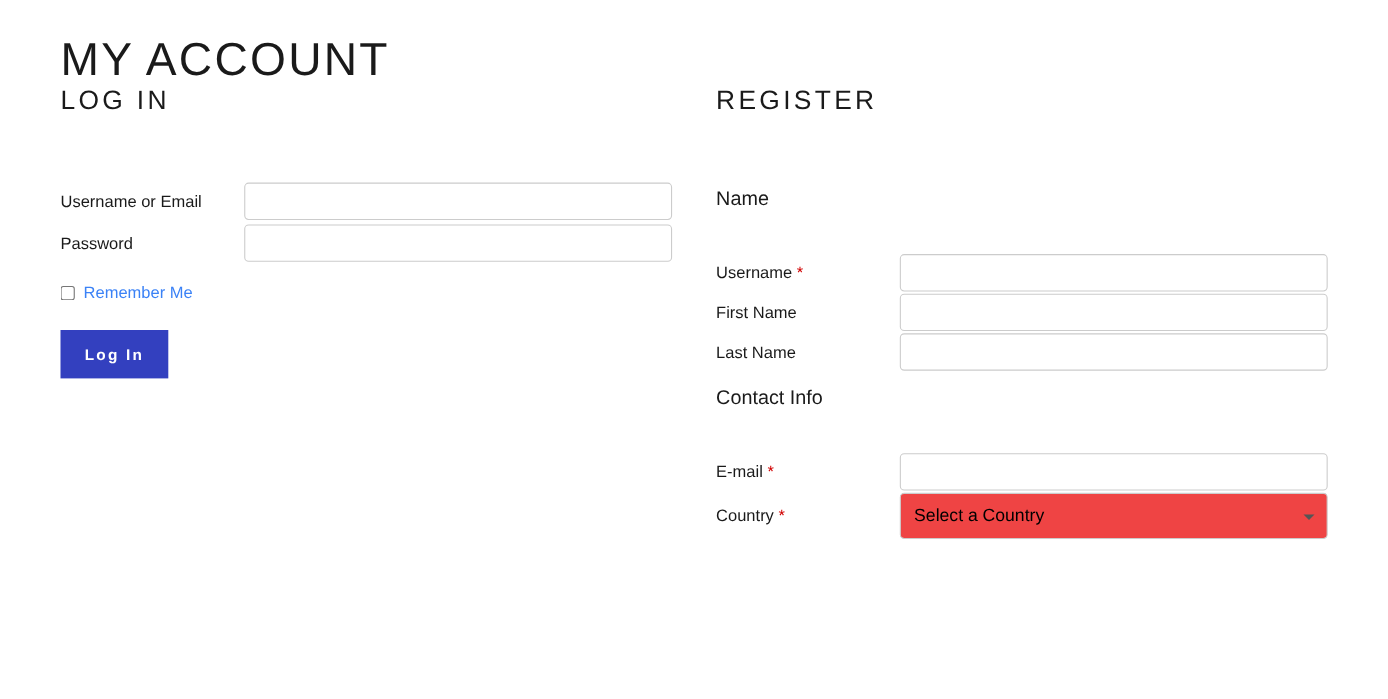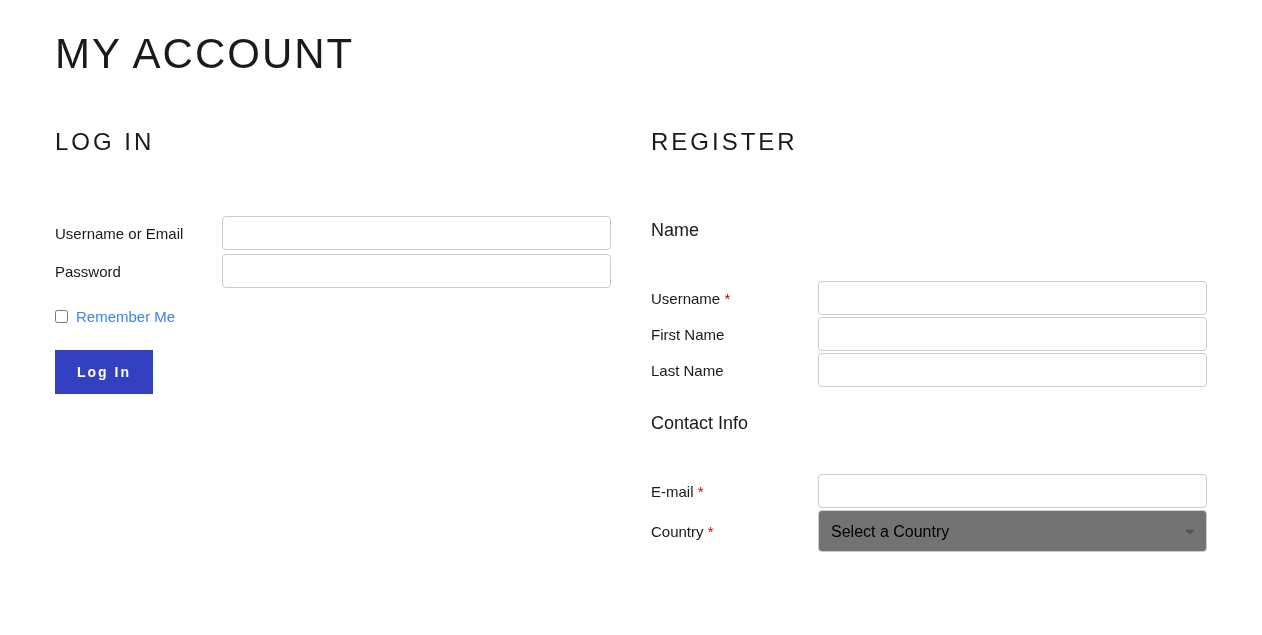--- a/index.html
+++ b/index.html
@@ -12,21 +12,20 @@
       background: #fff;
       color: #1a1a1a;
       padding: 30px 55px;
     }
     .page-title {
       font-size: 42px;
       font-weight: 400;
       letter-spacing: 2px;
       font-family: "Arial Narrow", Arial, sans-serif;
       font-stretch: condensed;
-      margin-bottom: 50px;
       color: #1a1a1a;
     }
     .columns {
       display: flex;
       gap: 40px;
     }
     .col {
       flex: 1;
     }
     .section-heading {
@@ -36,21 +35,21 @@
       font-family: "Arial Narrow", Arial, sans-serif;
       font-stretch: condensed;
       color: #1a1a1a;
       margin-bottom: 60px;
     }
     .subsection-heading {
       font-size: 18px;
       font-weight: 400;
       color: #1a1a1a;
       margin-bottom: 40px;
-      margin-top: 26px;
+      margin-top: 14px;
     }
     .form-row {
       display: flex;
       align-items: center;
       margin-bottom: 4px;
       min-height: 34px;
     }
     .form-label {
       width: 167px;
       font-size: 15px;
@@ -67,21 +66,21 @@
       font-size: 15px;
     }
     .form-select {
       flex: 1;
       max-width: 390px;
       height: 42px;
       border: 1px solid #ccc;
       border-radius: 4px;
       padding: 4px 12px;
       font-size: 16px;
-      background: #737373;
+      background: #ef4444;
       appearance: none;
       position: relative;
     }
     .select-wrapper {
       flex: 1;
       max-width: 390px;
       position: relative;
     }
     .select-wrapper::after {
       content: "";

